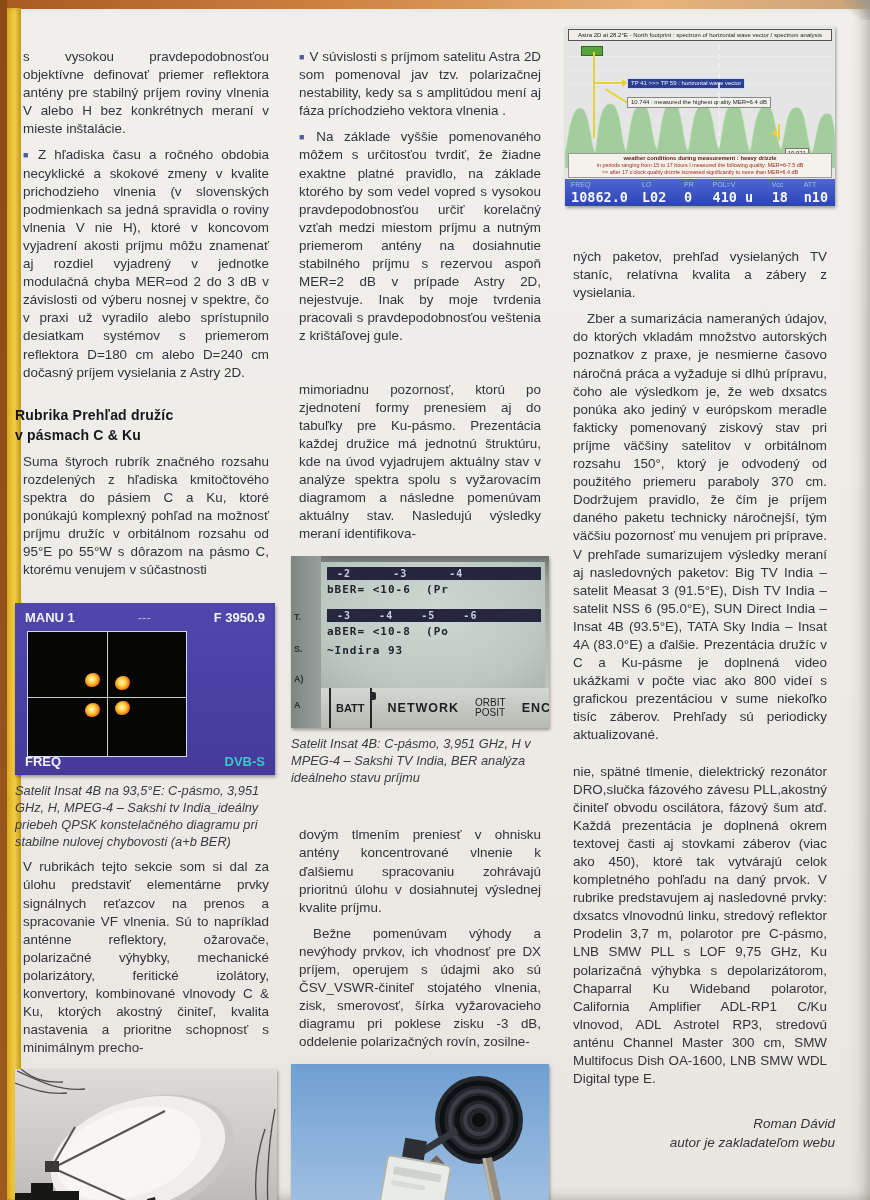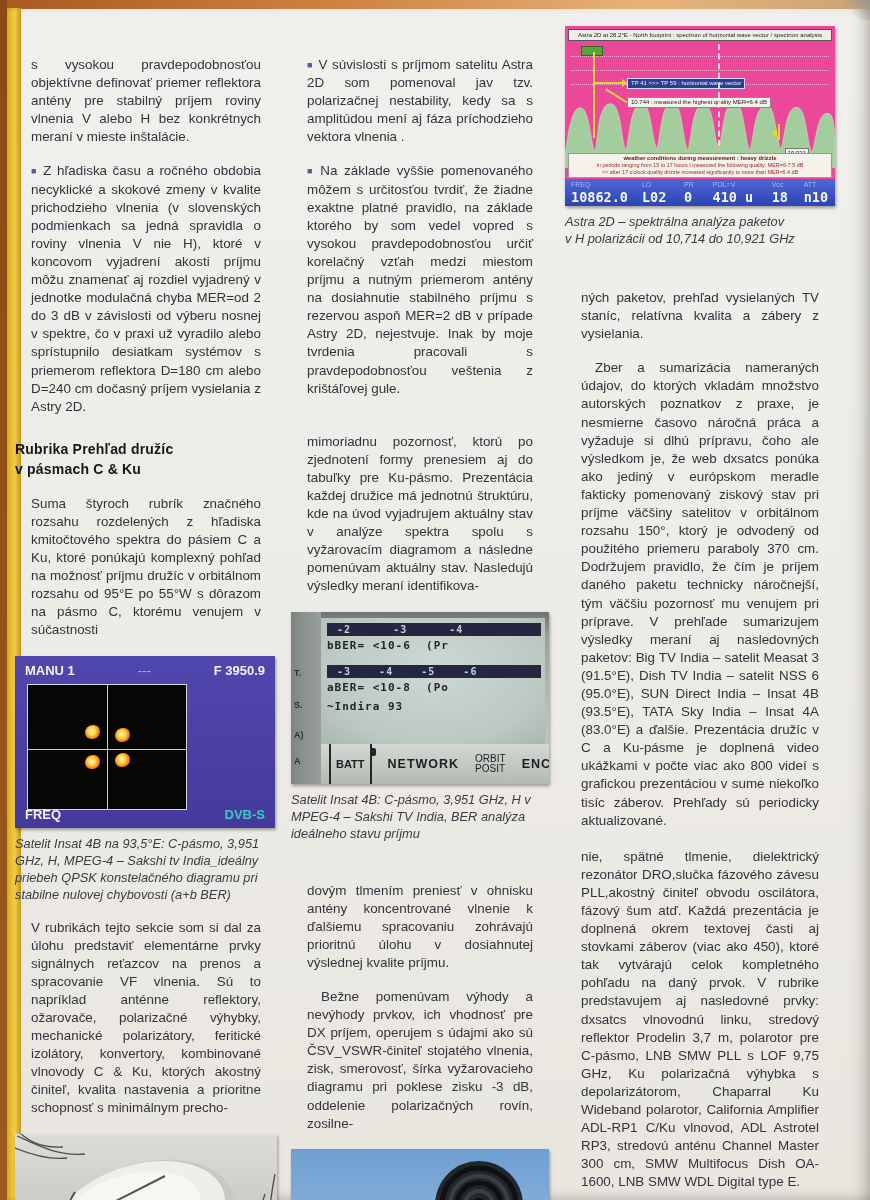--- a/index.html
+++ b/index.html
@@ -10,28 +10,28 @@
   .spine-yellow{position:absolute;left:7px;top:8px;width:14px;height:1192px;background:linear-gradient(90deg,#d9a91e,#f3cf46 55%,#e7bd2e);box-shadow:inset -3px 0 4px rgba(120,80,0,.35);}
   .corner-shadow{position:absolute;right:0;top:0;width:26px;height:20px;background:linear-gradient(225deg,#9a958d, rgba(154,149,141,0) 70%);}
   .page{position:absolute;left:21px;top:9px;width:849px;height:1191px;
         background:linear-gradient(180deg,#f2f0ec 0%,#edebe6 55%,#e9e6e0 100%);
         box-shadow:inset -14px 0 18px -12px rgba(90,85,75,.5), inset 0 -10px 14px -10px rgba(90,85,75,.35);}
   
   .col{position:absolute;color:#33333d;}
   .col1{left:15px;top:40px;width:262px;}
   .col2{left:291px;top:40px;width:258px;}
   .col3{left:565px;top:26px;width:270px;}
-  p.bt{font-size:13.4px;line-height:18.1px;text-align:justify;margin:16px;}
+  p.bt{font-size:13.4px;line-height:18.1px;text-align:justify;margin:8px;}
   p.bt + p.bt{margin-top:0px;}
   .indent{text-indent:14px;}
   .bullet{color:#4d5d92;font-size:9px;vertical-align:1px;margin-right:5px;}
   h2.sec{font-size:14px;line-height:20px;font-weight:bold;color:#16161c;margin:0 0 4px 0;white-space:pre-line;letter-spacing:.2px;}
   .caption{font-style:italic;font-size:12.8px;line-height:17px;color:#3b3b44;margin-top:7px;white-space:pre-line;}
   
-  .fig-spectrum{position:relative;width:270px;height:180px;background:#ec4899;box-shadow:1px 2px 3px rgba(0,0,0,.35);}
+  .fig-spectrum{position:relative;width:270px;height:180px;background:#e5e5e5;box-shadow:1px 2px 3px rgba(0,0,0,.35);}
   .sp-title{position:absolute;left:3px;top:3px;right:3px;height:10px;background:#efefe8;border:1px solid #555;
             font-size:6px;line-height:10px;color:#222;text-align:center;white-space:nowrap;overflow:hidden;}
   .sp-main{position:absolute;left:0;top:16px;right:0;height:112px;}
   .sp-grid{position:absolute;left:6px;right:6px;border-top:1px dotted rgba(255,255,255,.55);height:0;}
   .sp-svg{position:absolute;left:0;bottom:-14px;width:100%;height:100px;}
   .sp-marker{position:absolute;left:16px;top:4px;width:20px;height:8px;background:#57a33c;border:1px solid #2e6b1c;}
   .sp-vline{position:absolute;left:28px;top:10px;width:2px;height:86px;background:#e8d23c;}
   .sp-arrow{position:absolute;left:30px;top:40px;width:28px;height:2px;background:#e8d23c;}
   .sp-arrow:after{content:"";position:absolute;right:-5px;top:-3px;border-left:6px solid #e8d23c;border-top:4px solid transparent;border-bottom:4px solid transparent;}
   .sp-diag{position:absolute;left:36px;top:62px;width:30px;height:2px;background:#e8d23c;transform:rotate(32deg);transform-origin:right center;}
@@ -92,21 +92,21 @@
   <div class="page"></div>
   <div class="corner-shadow"></div>
 
   <div class="col col1">
     <p class="bt">s vysokou pravdepodobnosťou objektívne definovať priemer reflektora antény pre stabilný príjem roviny vlnenia V alebo H bez konkrétnych meraní v mieste inštalácie.</p>
     <p class="bt"><span class="bullet">■</span><span>Z hľadiska času a ročného obdobia necyklické a skokové zmeny v kvalite prichodzieho vlnenia (v slovenských podmienkach sa jedná spravidla o roviny vlnenia V nie H), ktoré v koncovom vyjadrení akosti príjmu môžu znamenať aj rozdiel vyjadrený v jednotke modulačná chyba MER=od 2 do 3 dB v závislosti od výberu nosnej v spektre, čo v praxi už vyradilo alebo sprístupnilo desiatkam systémov s priemerom reflektora D=180 cm alebo D=240 cm dočasný príjem vysielania z Astry 2D.</span></p>
     <h2 class="sec" style="margin-top:23px;">Rubrika Prehľad družíc
 v pásmach C &amp; Ku</h2>
     <p class="bt">Suma štyroch rubrík značného rozsahu rozdelených z hľadiska kmitočtového spektra do pásiem C a Ku, ktoré ponúkajú komplexný pohľad na možnosť príjmu družíc v orbitálnom rozsahu od 95°E po 55°W s dôrazom na pásmo C, ktorému venujem v súčastnosti</p>
 
-    <div class="fig-qpsk" style="margin-top:12px;">
+    <div class="fig-qpsk" style="margin-top:24px;">
       <div class="q-head">
         <span>MANU 1</span>
         <span class="dashes">---</span>
         <span>F 3950.9</span>
       </div>
       <div class="q-screen">
         <div class="q-vline"></div>
         <div class="q-hline"></div>
         <div class="dotc" style="left:36%;top:33%;"></div>
         <div class="dotc" style="left:55%;top:35%;"></div>
@@ -294,22 +294,20 @@
         <div class="st-cell" style="width:26px;">
             <span class="st-label">Vcc</span>
             <span class="st-value">18</span>
           </div>
         <div class="st-cell" style="width:30px;margin-right:0;">
             <span class="st-label">ATT</span>
             <span class="st-value">n10</span>
           </div>
       </div>
     </div>
-    <div class="caption">Astra 2D – spektrálna analýza paketov
-v H polarizácii od 10,714 do 10,921 GHz</div>
 
     <p class="bt" style="margin-top:42px;">ných paketov, prehľad vysielaných TV staníc, relatívna kvalita a zábery z vysielania.</p>
     <p class="bt indent">Zber a sumarizácia nameraných údajov, do ktorých vkladám množstvo autorských poznatkov z praxe, je nesmierne časovo náročná práca a vyžaduje si dlhú prípravu, čoho ale výsledkom je, že web dxsatcs ponúka ako jediný v európskom meradle fakticky pomenovaný ziskový stav pri príjme väčšiny satelitov v orbitálnom rozsahu 150°, ktorý je odvodený od použitého priemeru paraboly 370 cm. Dodržujem pravidlo, že čím je príjem daného paketu technicky náročnejší, tým väčšiu pozornosť mu venujem pri príprave. V prehľade sumarizujem výsledky meraní aj nasledovných paketov: Big TV India – satelit Measat 3 (91.5°E), Dish TV India – satelit NSS 6 (95.0°E), SUN Direct India – Insat 4B (93.5°E), TATA Sky India – Insat 4A (83.0°E) a ďalšie. Prezentácia družíc v C a Ku-pásme je doplnená video ukážkami v počte viac ako 800 videí s grafickou prezentáciou v sume niekoľko tisíc záberov. Prehľady sú periodicky aktualizované.</p>
     <p class="bt" style="margin-top:18px;">nie, spätné tlmenie, dielektrický rezonátor DRO,slučka fázového závesu PLL,akostný činiteľ obvodu oscilátora, fázový šum atď. Každá prezentácia je doplnená okrem textovej časti aj stovkami záberov (viac ako 450), ktoré tak vytvárajú celok kompletného pohľadu na daný prvok. V rubrike predstavujem aj nasledovné prvky: dxsatcs vlnovodnú linku, stredový reflektor Prodelin 3,7 m, polarotor pre C-pásmo, LNB SMW PLL s LOF 9,75 GHz, Ku polarizačná výhybka s depolarizátorom, Chaparral Ku Wideband polarotor, California Amplifier ADL-RP1 C/Ku vlnovod, ADL Astrotel RP3, stredovú anténu Channel Master 300 cm, SMW Multifocus Dish OA-1600, LNB SMW WDL Digital type E.</p>
 
     <div class="author">
       <div>Roman Dávid</div>
       <div>autor je zakladateľom webu</div>
 
     </div>

